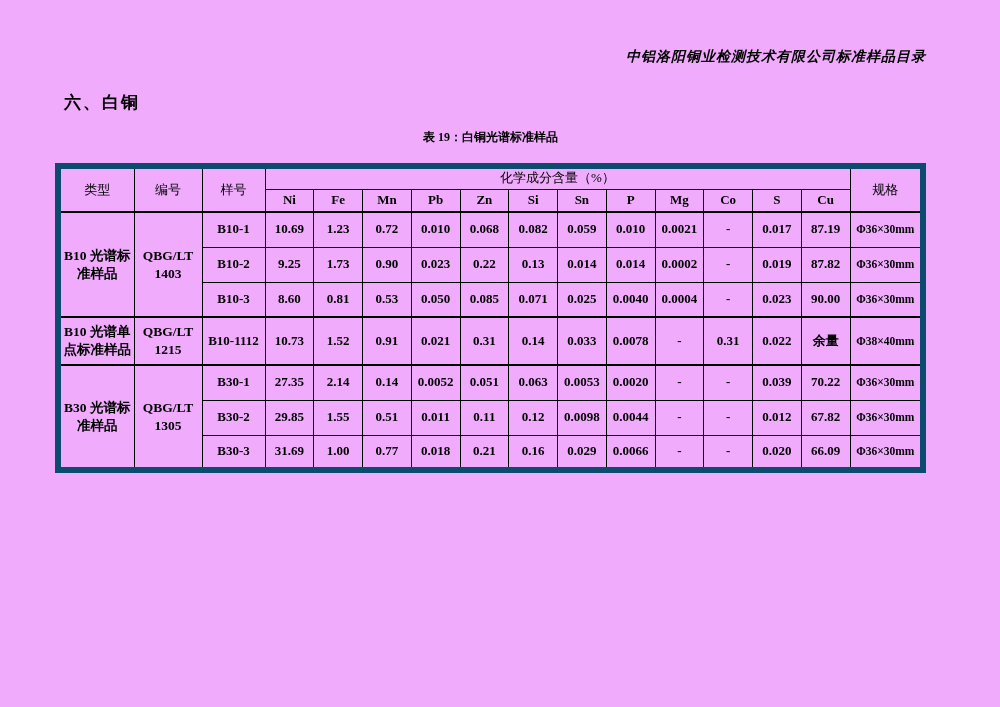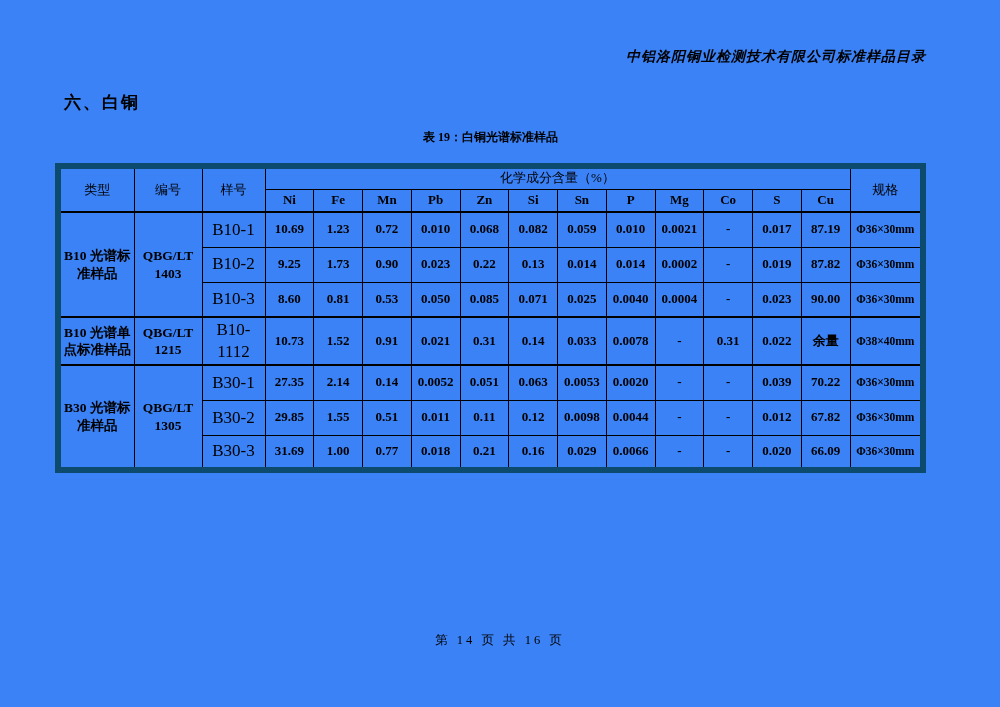--- a/index.html
+++ b/index.html
@@ -1,21 +1,21 @@
 <!DOCTYPE html>
 <html><head>
 <meta charset="utf-8">
 <style>
   * { margin: 0; padding: 0; box-sizing: border-box; }
   html, body { background: #ffffff; }
   .page {
     position: relative;
     width: 1000px;
     height: 707px;
-    background: #3b82f6;
+    background: #f0abfc;
     color: #000000;
     font-family: "Liberation Serif", "DejaVu Serif", serif;
     overflow: hidden;
   }
   .doc-header {
     position: absolute;
     top: 48px;
     right: 74px;
     font-size: 14px;
     font-weight: bold;
@@ -57,21 +57,21 @@
     overflow: hidden;
   }
   thead { border-bottom: 2px solid #000; }
   tbody.group { border-top: 2px solid #000; border-bottom: 2px solid #000; }
   thead tr { height: 23px; }
   tbody tr { height: 35px; }
   tbody tr.tall { height: 48px; }
   .zh-head { font-weight: normal; font-size: 13px; }
   .el-head { font-weight: bold; font-size: 13px; margin-top: 40px; }
   td.cell-type, td.cell-code { font-weight: bold; font-size: 13.5px; }
-  td.cell-sample { font-weight: normal; font-size: 17px; }
+  td.cell-sample { font-weight: bold; font-size: 13px; }
   td.cell-value { font-weight: bold; font-size: 13px; }
   td.cell-spec { font-weight: bold; font-size: 11.5px; margin-top: 32px; }
   .page-footer {
     position: absolute;
     top: 632px;
     left: 0;
     width: 1000px;
     text-align: center;
     font-size: 12.5px;
     letter-spacing: 3px;
@@ -238,15 +238,14 @@
           <td class="cell-value">0.0066</td>
           <td class="cell-value">-</td>
           <td class="cell-value">-</td>
           <td class="cell-value">0.020</td>
           <td class="cell-value">66.09</td>
           <td class="cell-spec">Φ36×30mm</td>
         </tr>
       </tbody>
     </table>
 
-  <div class="page-footer">第 14 页 共 16 页</div>
 
 </div>
 
 </body></html>

